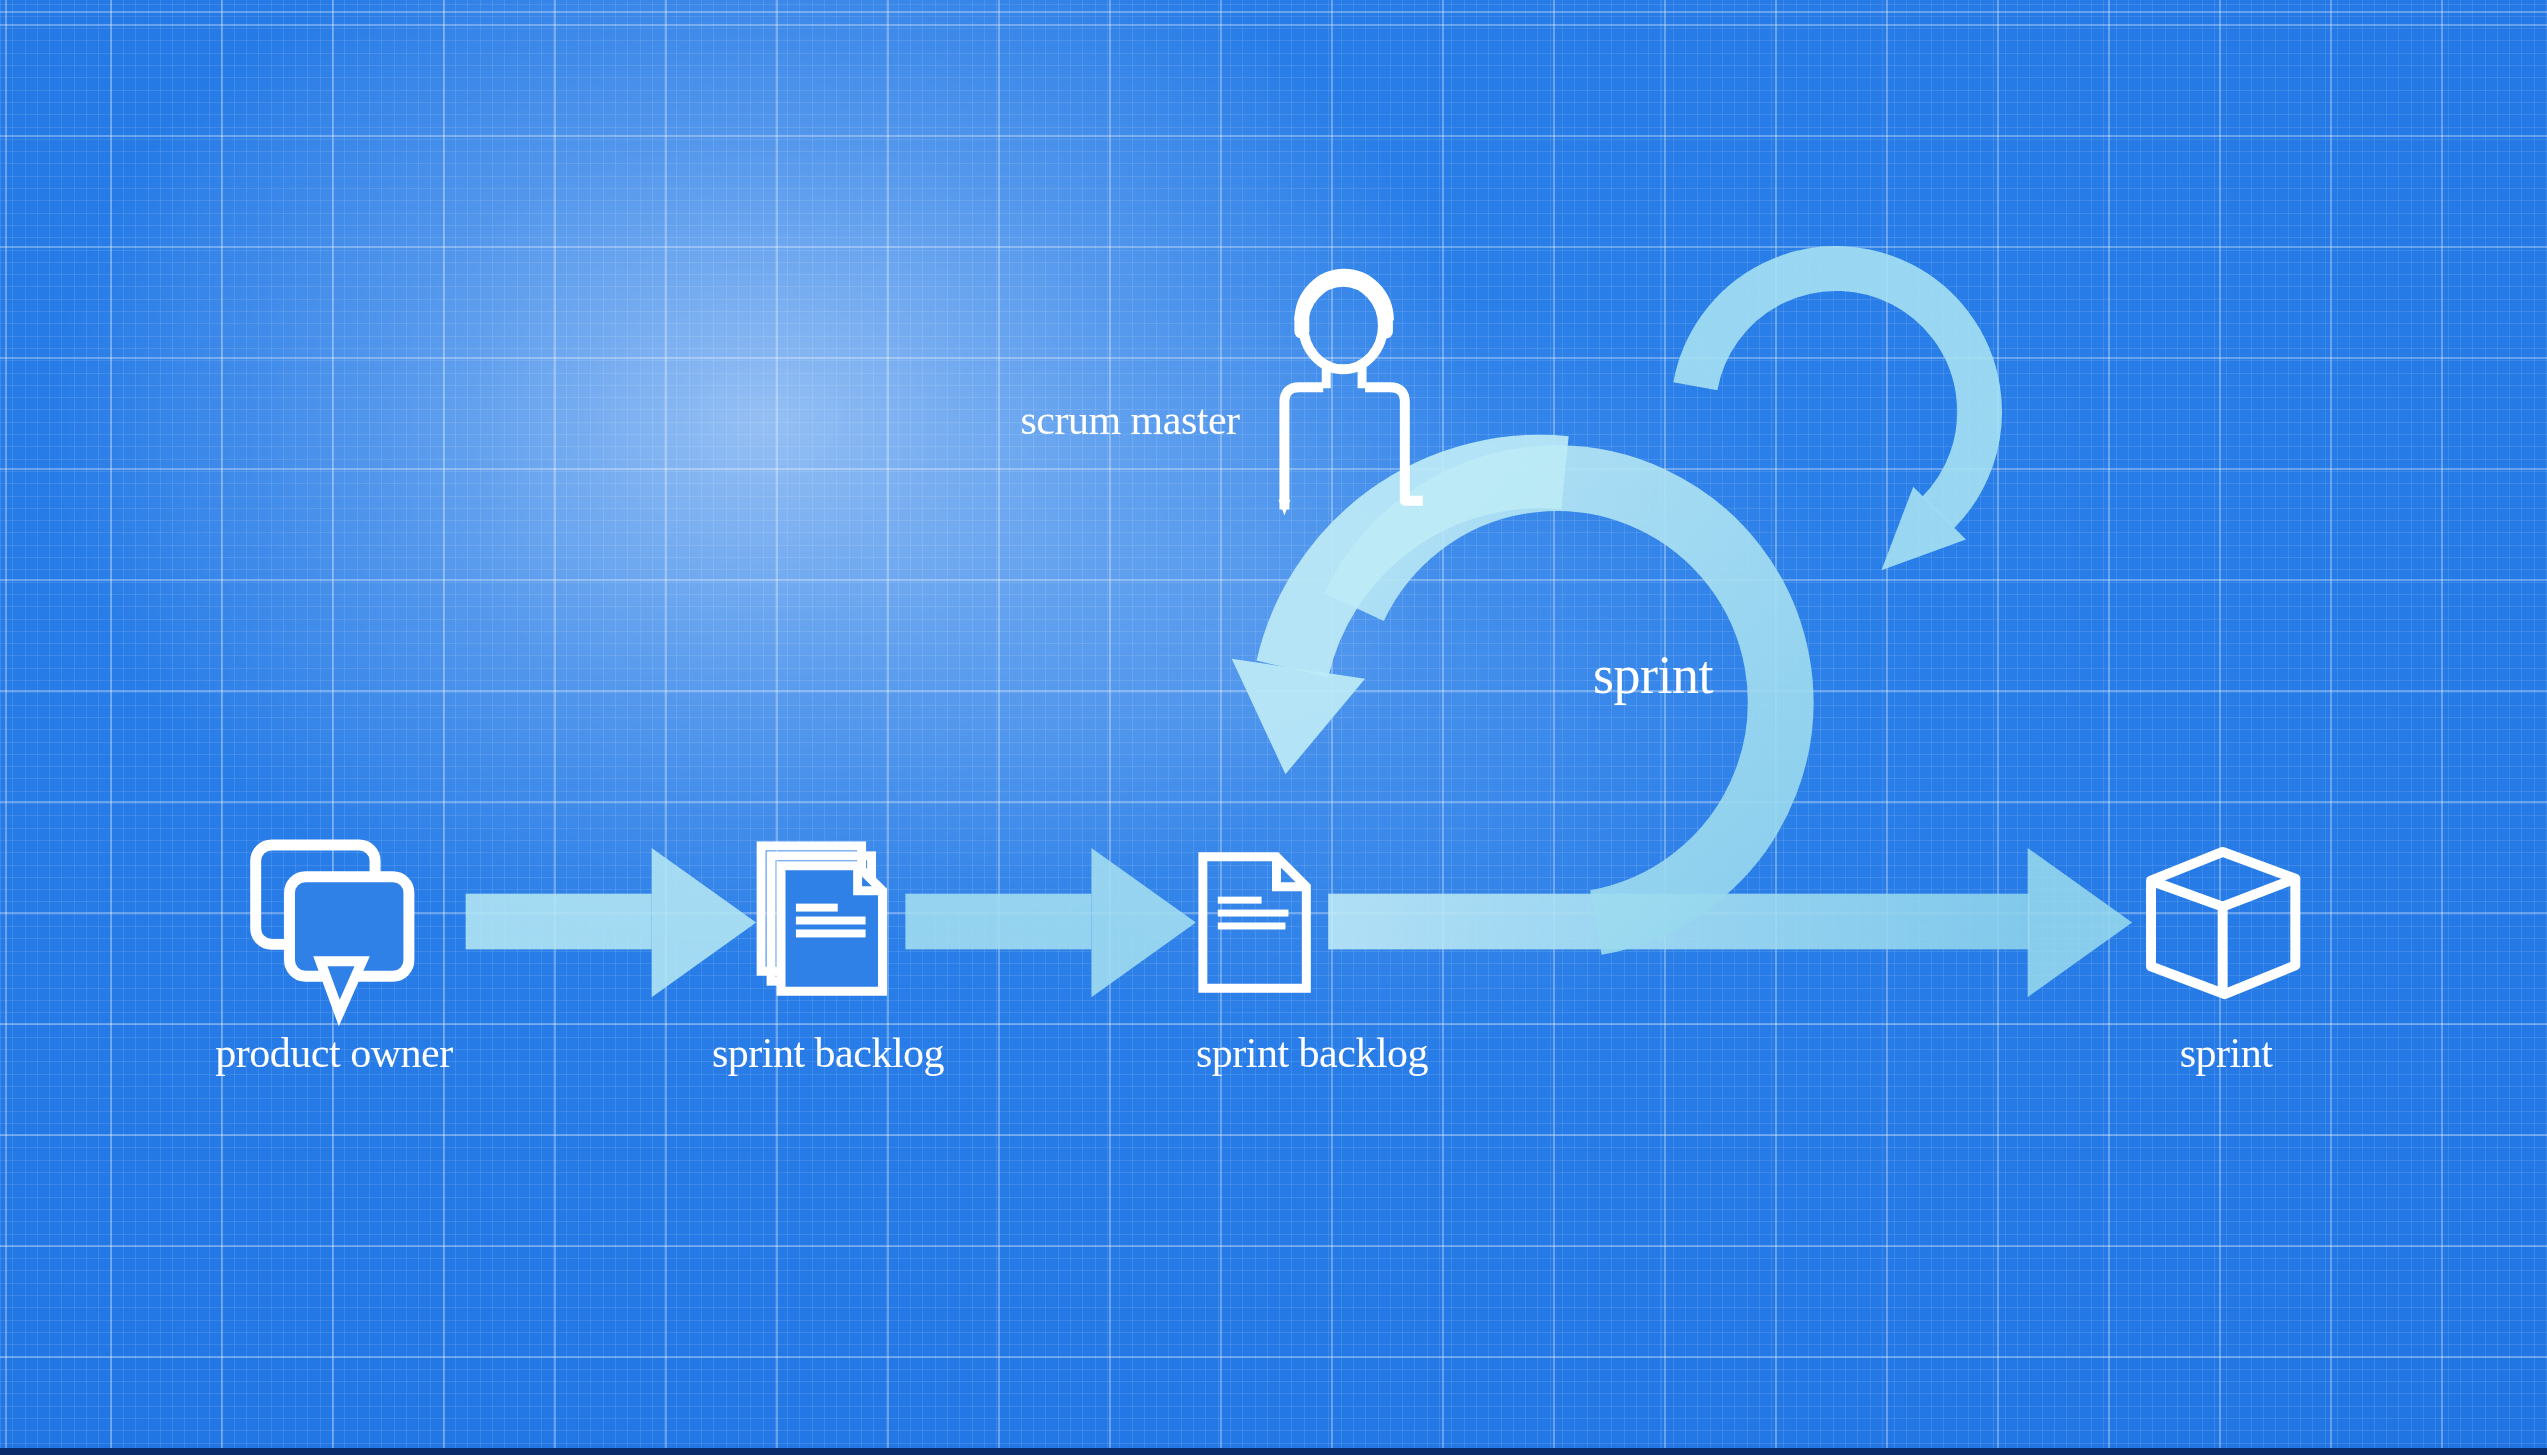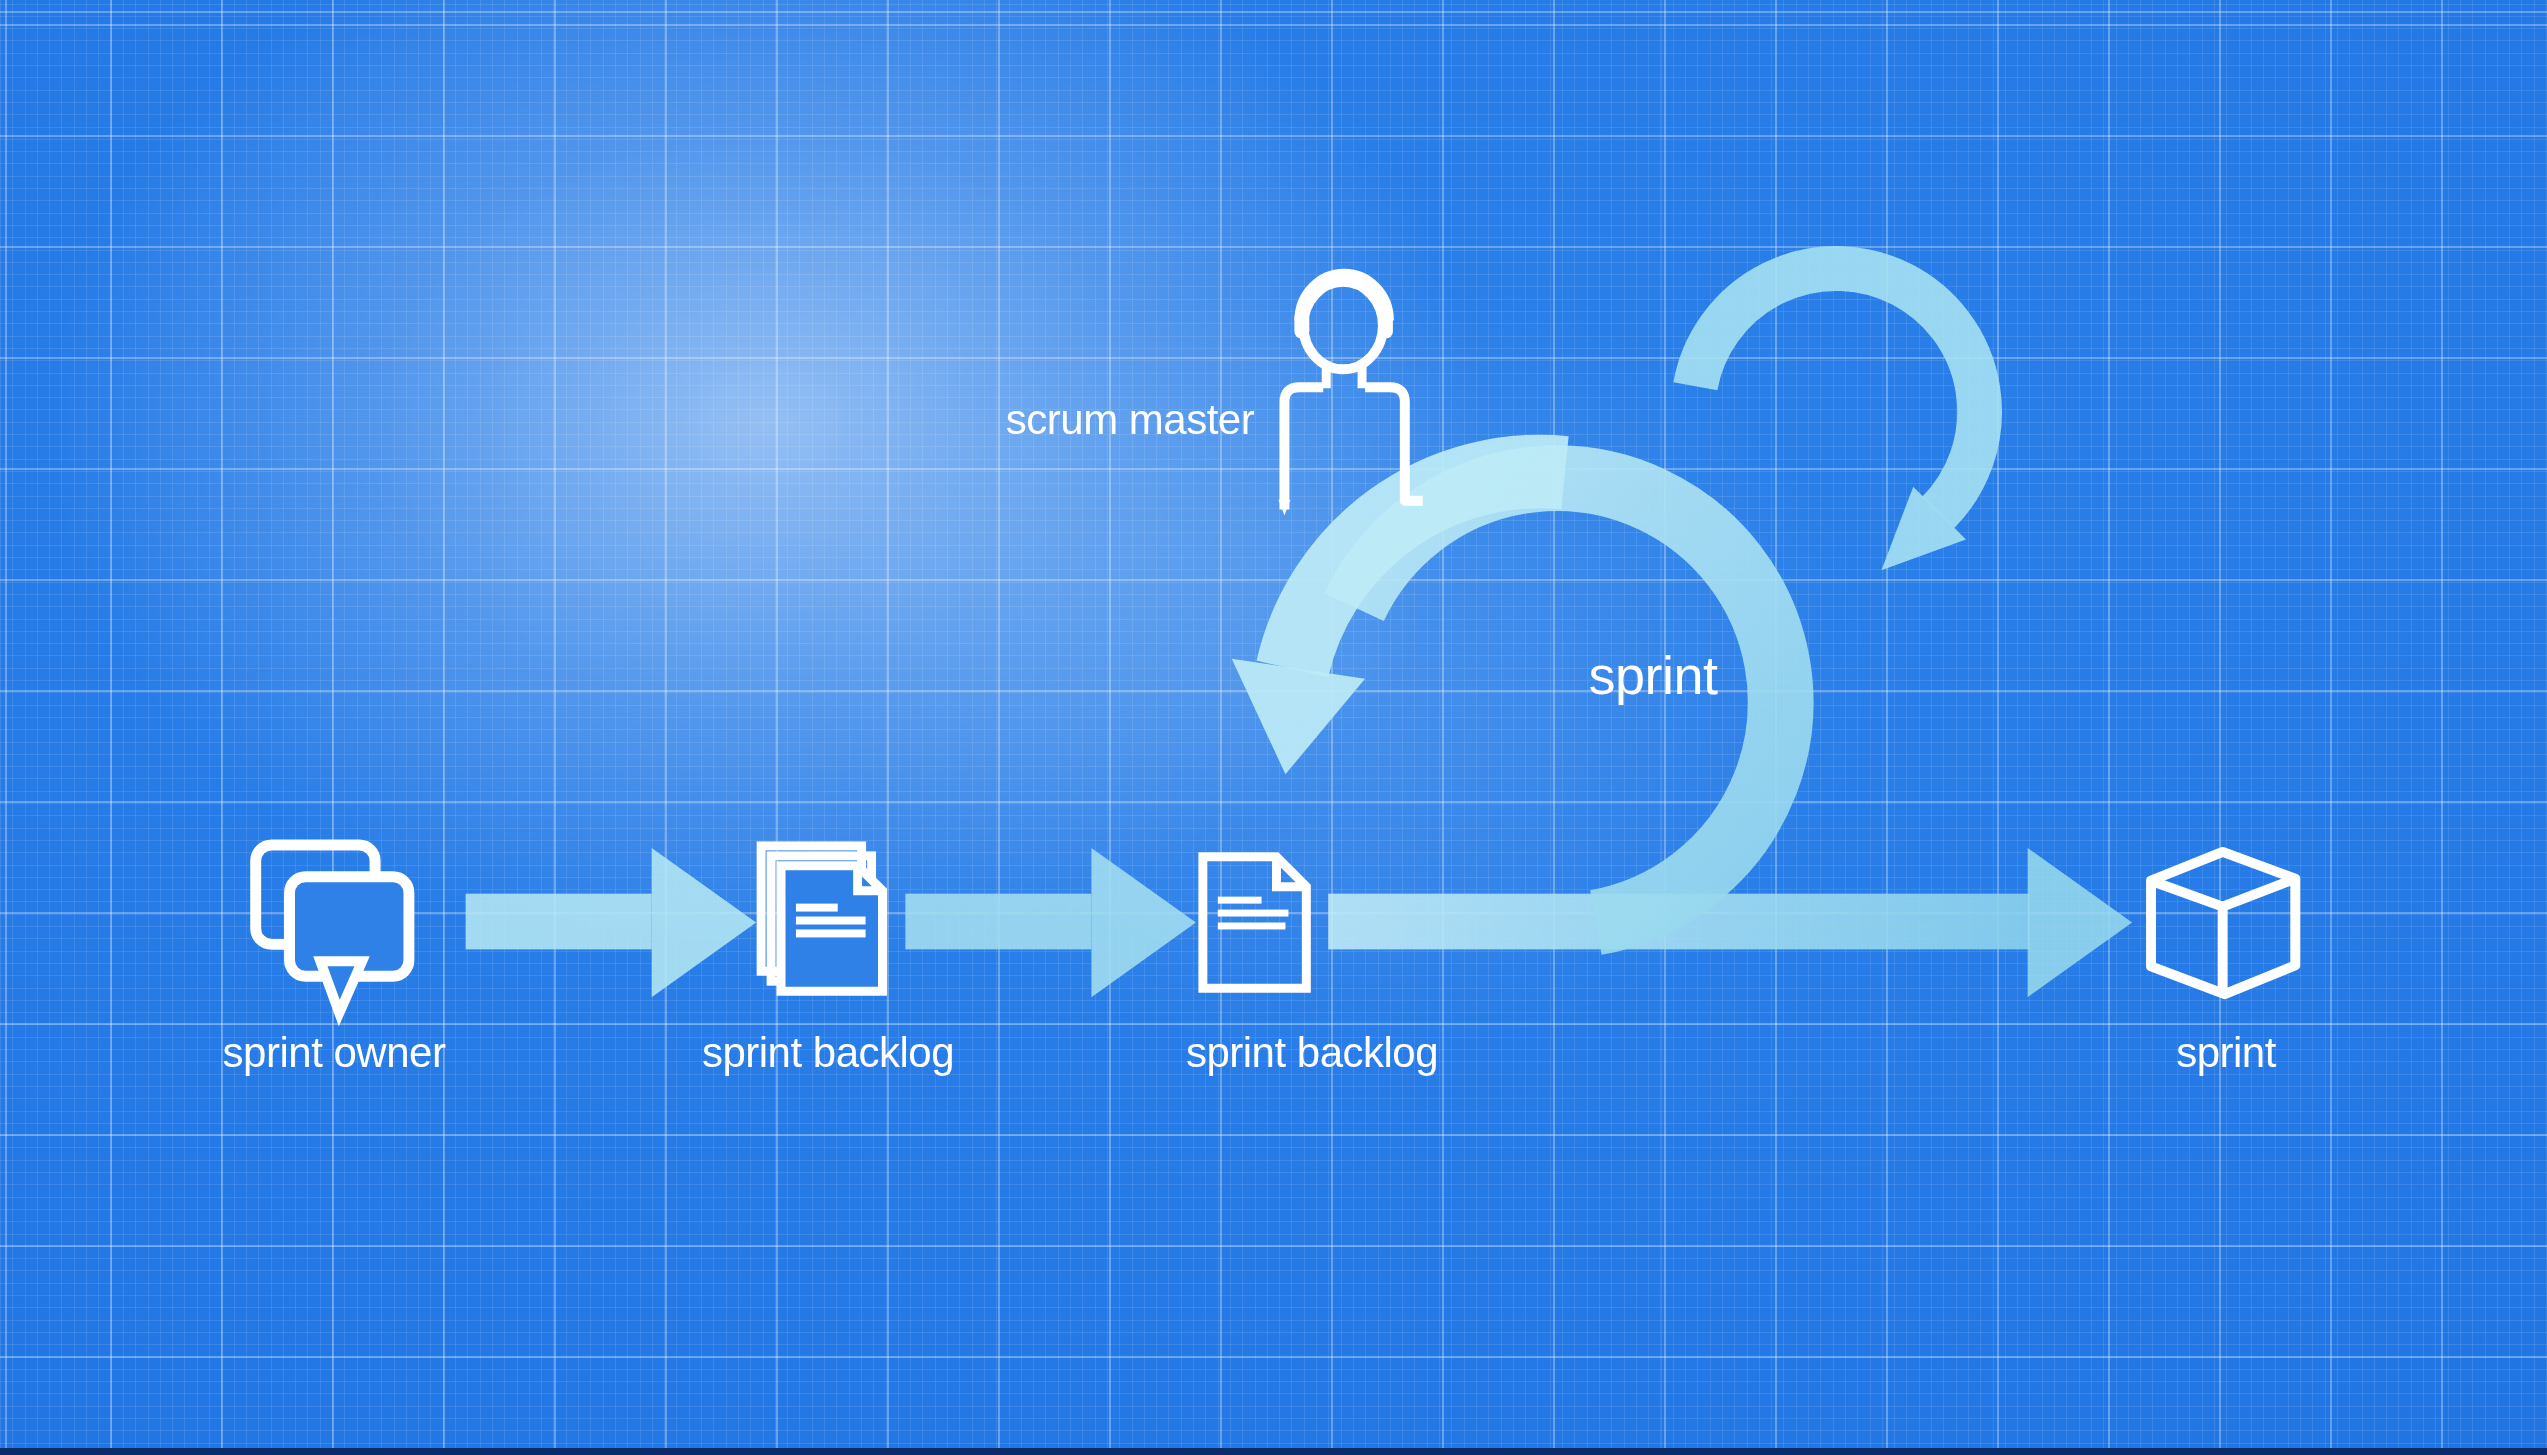--- a/index.html
+++ b/index.html
@@ -24,20 +24,21 @@
   }
   .shapes{position:absolute;inset:0;width:100%;height:100%;}
   .label{
     position:absolute;
     transform:translate(-50%,-50%);
     color:#ffffff;
     font-size:42px;
     letter-spacing:-0.5px;
     white-space:nowrap;
     text-align:center;
+    font-family:Liberation Serif, serif;
   }
   .label-sprint{font-size:54px;}
   .footer-bar{
     position:absolute;left:0;right:0;bottom:0;height:8px;
     background:#0a2c6b;
   }
 </style>
 </head>
 <body>
 
@@ -120,21 +121,21 @@
       <path d="M 1372 389 L 1397 389 Q 1412 389 1412 404 L 1412 503 L 1430 503"></path>
       <polygon points="1285,502 1297,502 1291,518" fill="#ffffff" stroke="none"></polygon>
     </g>
 
     <g stroke="#ffffff" stroke-width="10" fill="none" stroke-linejoin="round">
       <path d="M 2234 856 L 2307 883 L 2307 970 L 2236 999 L 2162 971 L 2162 885 Z"></path>
       <path d="M 2162 885 L 2234 911 L 2307 883 M 2234 911 L 2234 999"></path>
     </g>
   </svg>
 
-  <div class="label" style="left:334px;top:1053px;">sprint owner</div>
+  <div class="label" style="left:334px;top:1053px;">product owner</div>
   <div class="label" style="left:828px;top:1053px;">sprint backlog</div>
   <div class="label" style="left:1312px;top:1053px;">sprint backlog</div>
   <div class="label" style="left:2226px;top:1053px;">sprint</div>
   <div class="label" style="left:1130px;top:420px;">scrum master</div>
   <div class="label label-sprint" style="left:1634px;top:675px;margin-left:19px;">sprint</div>
 
   <div class="footer-bar"></div>
 </div>
 
 

